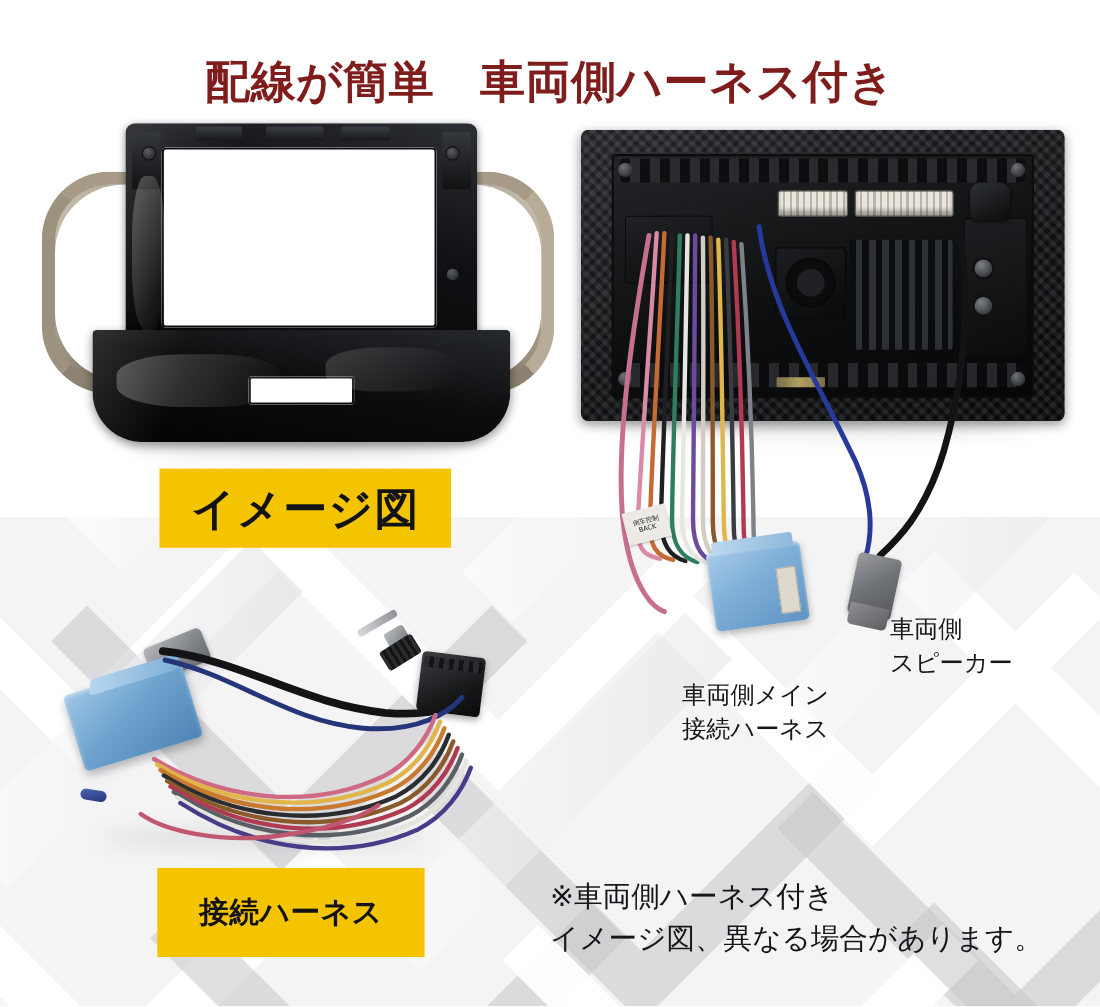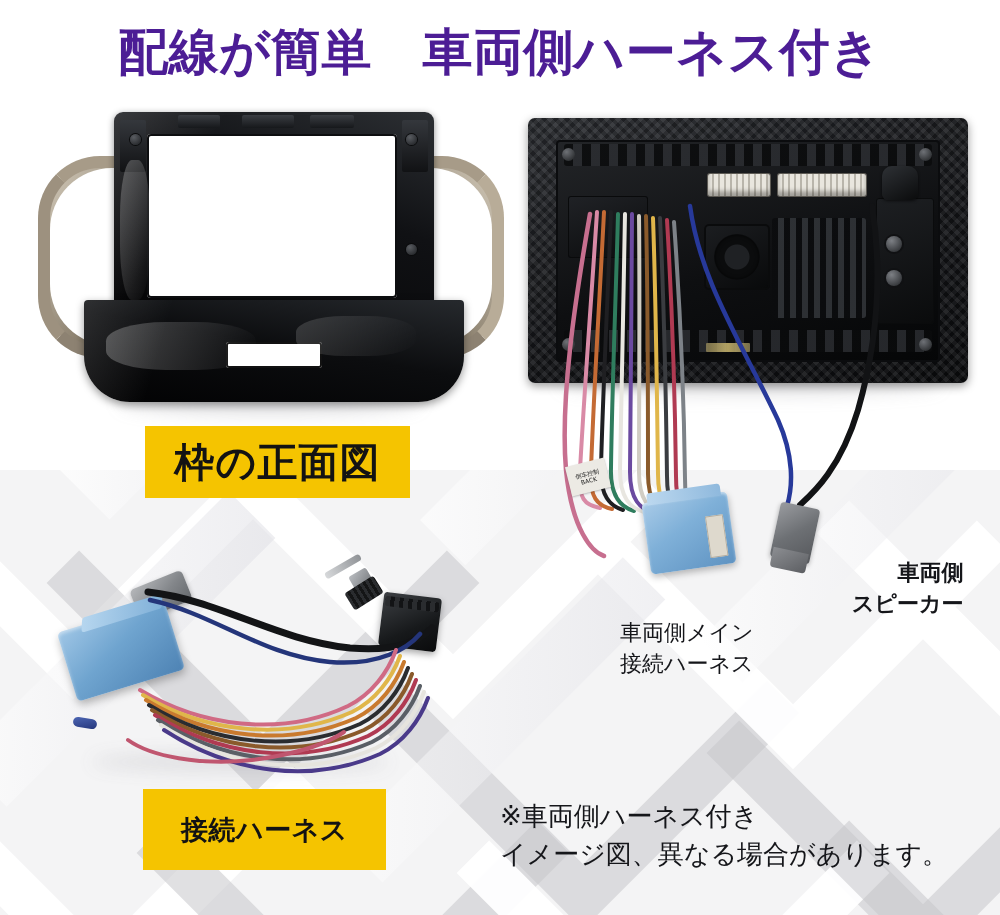--- a/index.html
+++ b/index.html
@@ -14,39 +14,40 @@
   .bg{position:absolute;inset:0;background:#f4f4f5;}
   .bg-top-white{position:absolute;left:0;top:0;width:1000px;height:470px;background:#ffffff;z-index:3;}
   .vwrap{position:absolute;inset:0;overflow:hidden;}
   .v-shape{position:absolute;width:260px;height:260px;border-right:46px solid rgba(255,255,255,.95);border-bottom:46px solid rgba(255,255,255,.95);transform:rotate(45deg);}
   .v-shape.dark{border-right-color:rgba(198,198,203,.55);border-bottom-color:rgba(198,198,203,.55);}
   .diag{position:absolute;background:linear-gradient(135deg,rgba(255,255,255,.9),rgba(222,222,228,.75));transform:rotate(-45deg);transform-origin:top left;}
 
   
   .header{position:absolute;left:0;top:22px;width:1000px;text-align:center;z-index:40;}
   .header .title{
-    display:inline-block;font-size:50px;line-height:1.2;font-weight:bold;color:#4c1d95;
+    display:inline-block;font-size:41px;line-height:1.2;font-weight:bold;color:#7f1d1d;
     letter-spacing:.5px;white-space:pre;
     font-family:"DejaVu Sans","Liberation Sans",sans-serif;
+    margin-top:28px;
   }
 
   
   .ylabel{position:absolute;background:#f5c400;color:#131313;font-weight:bold;z-index:45;
           font-family:"DejaVu Sans","Liberation Sans",sans-serif;}
   .ylabel.frame-front{left:145px;top:426px;width:265px;height:72px;
           display:flex;align-items:center;justify-content:center;font-size:40px;letter-spacing:1px;}
   .ylabel.harness-kit{left:143px;top:789px;width:243px;height:81px;
           display:flex;flex-direction:column;align-items:center;justify-content:center;
           font-size:27px;line-height:1.38;letter-spacing:.5px;}
 
   
   .caption{position:absolute;color:#15161a;z-index:45;white-space:pre-line;
            font-family:"DejaVu Sans","Liberation Sans",sans-serif;}
   .cap-main{left:620px;top:617px;font-size:22px;line-height:1.42;font-weight:500;}
-  .cap-speaker{left:852px;top:557px;font-size:22px;line-height:1.42;font-weight:700;text-align:right;}
+  .cap-speaker{left:809px;top:557px;font-size:22px;line-height:1.42;font-weight:400;}
   .cap-note{left:500px;top:797px;font-size:26px;line-height:1.48;font-weight:500;}
 
   
   .frame-kit{position:absolute;left:36px;top:108px;width:470px;height:300px;z-index:20;}
   .fk-arc{position:absolute;border:13px solid;border-radius:58px;
           border-color:#a79b88 #b8ac98 #8d8272 #9d917f;}
   .fk-arc.left{left:2px;top:48px;width:132px;height:178px;
           background:linear-gradient(120deg,#cfc6b6,#8a7f6d 55%,#b4aa98);
           border-radius:62px 18px 20px 62px;border-width:12px;}
   .fk-arc.right{right:2px;top:48px;width:132px;height:178px;
@@ -222,21 +223,21 @@
       </div>
 
       <div class="fk-lower">
         <div class="fk-slot"></div>
         <div class="fk-gloss" style="left:22px;top:22px;width:150px;height:48px;"></div>
         <div class="fk-gloss" style="left:212px;top:16px;width:120px;height:40px;opacity:.6;"></div>
       </div>
     </div>
   </div>
 
-  <div class="ylabel frame-front">枠の正面図</div>
+  <div class="ylabel frame-front">イメージ図</div>
 
   <div class="shadow-soft" style="left:560px;top:372px;width:380px;height:22px;"></div>
   <div class="headunit">
     <div class="hu-inner">
       <div class="hu-ventrow" style="top:4px;"></div>
       <div class="hu-ventrow" style="top:190px;"></div>
 
       <div class="hu-leftbay"></div>
       <div class="hu-fan"></div>
       <div class="hu-fins"></div>

